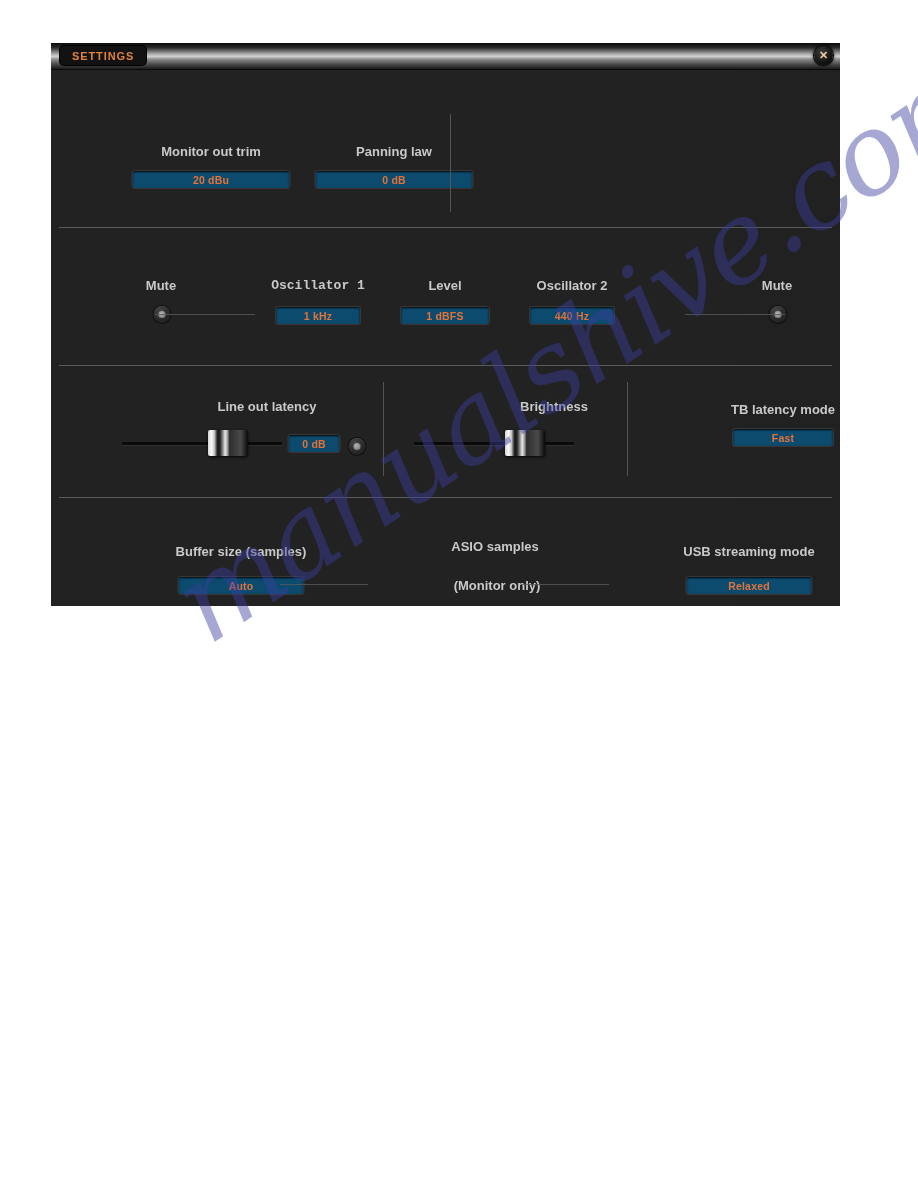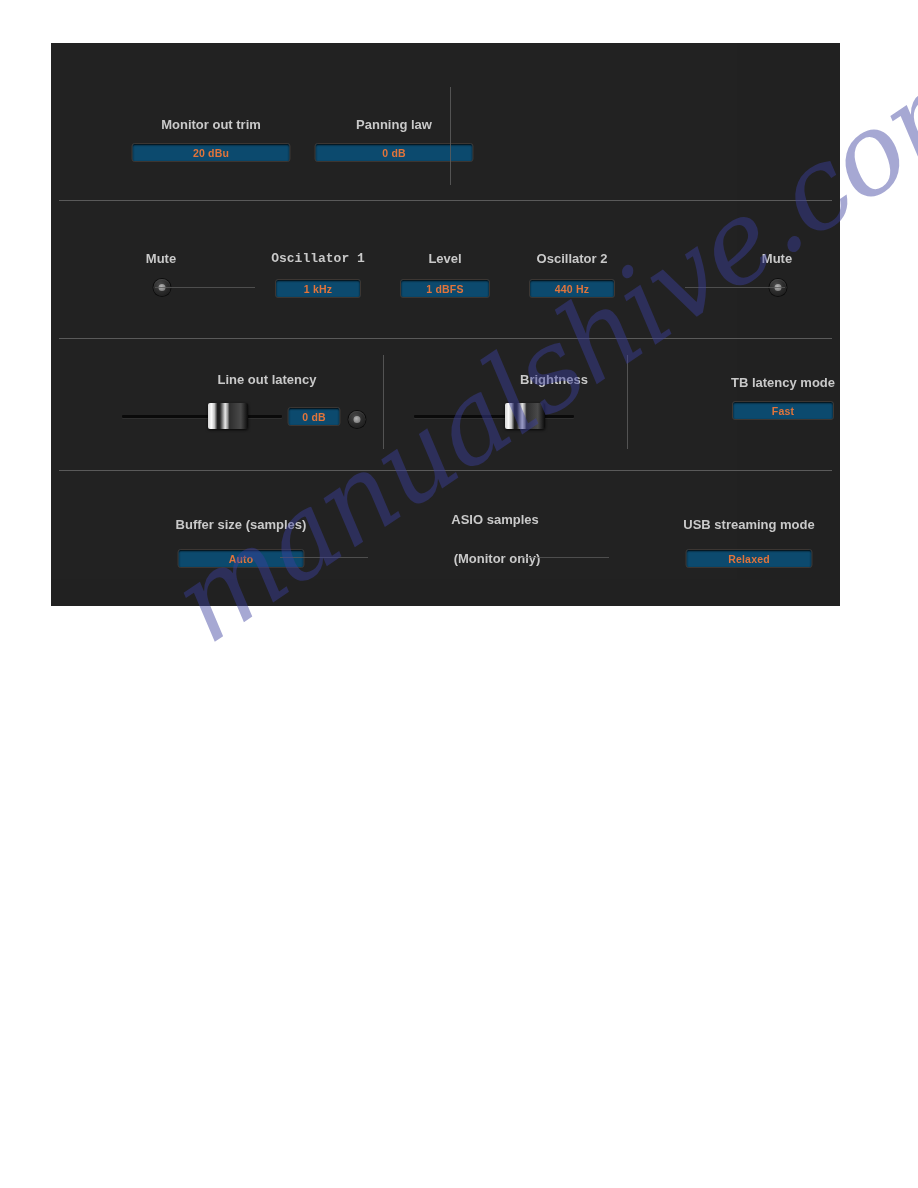--- a/index.html
+++ b/index.html
@@ -229,20 +229,28 @@
 </style>
 </head>
 <body>
 
 <div id="watermark">
   <div class="wm-text">manualshive.com</div>
 </div>
 
 <div id="settings-window">
 
+  <div id="title-bar">
+    <div id="title-chip">
+      <span class="title-text">SETTINGS</span>
+    </div>
+    <div id="close-button">
+      <span class="x-glyph">✕</span>
+    </div>
+  </div>
 
   <div id="panel-body">
 
     <div class="section">
 
       <div class="ctl-label" style="left:160px; top:74px;">Monitor out trim</div>
       <div class="value-field" style="left:160px; top:100px; width:157px;">
         <span class="vtext">20 dBu</span>
       </div>
 

